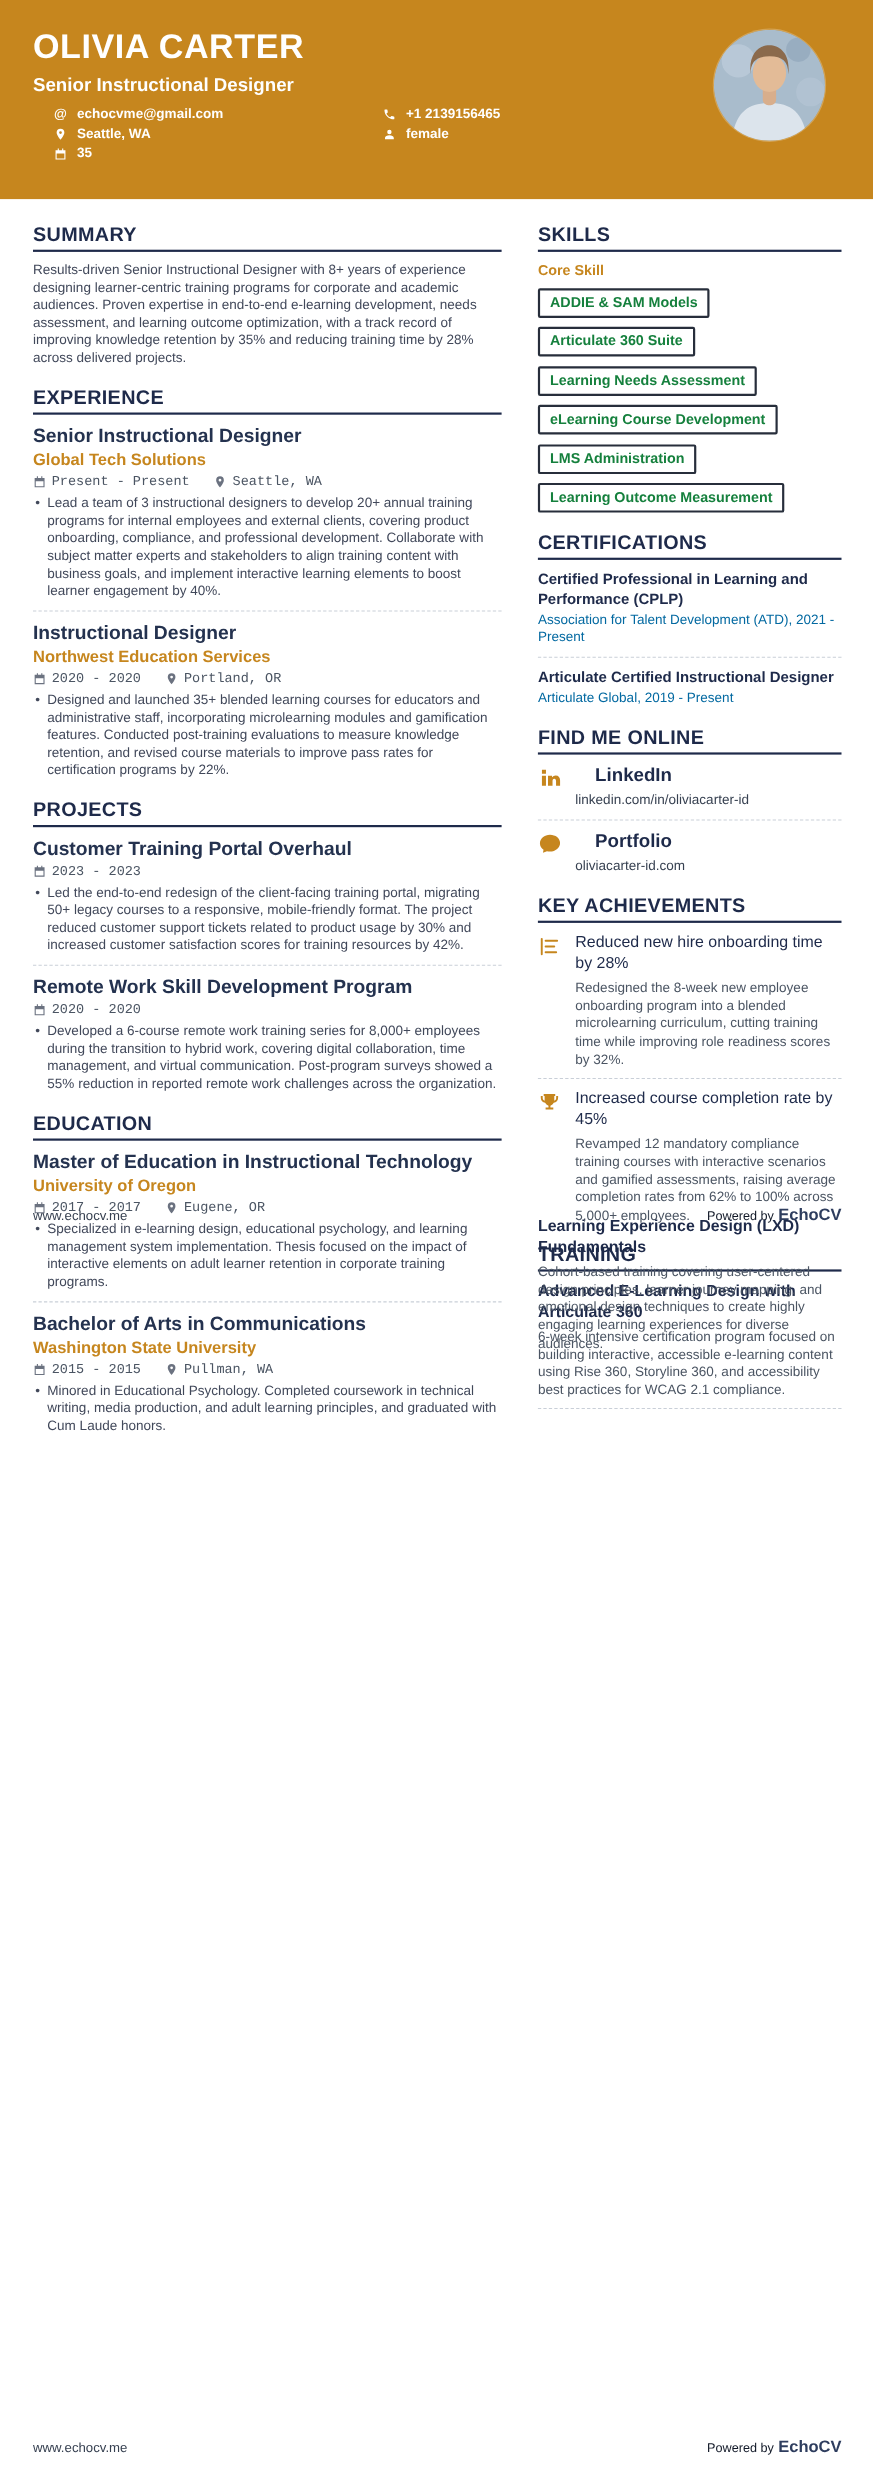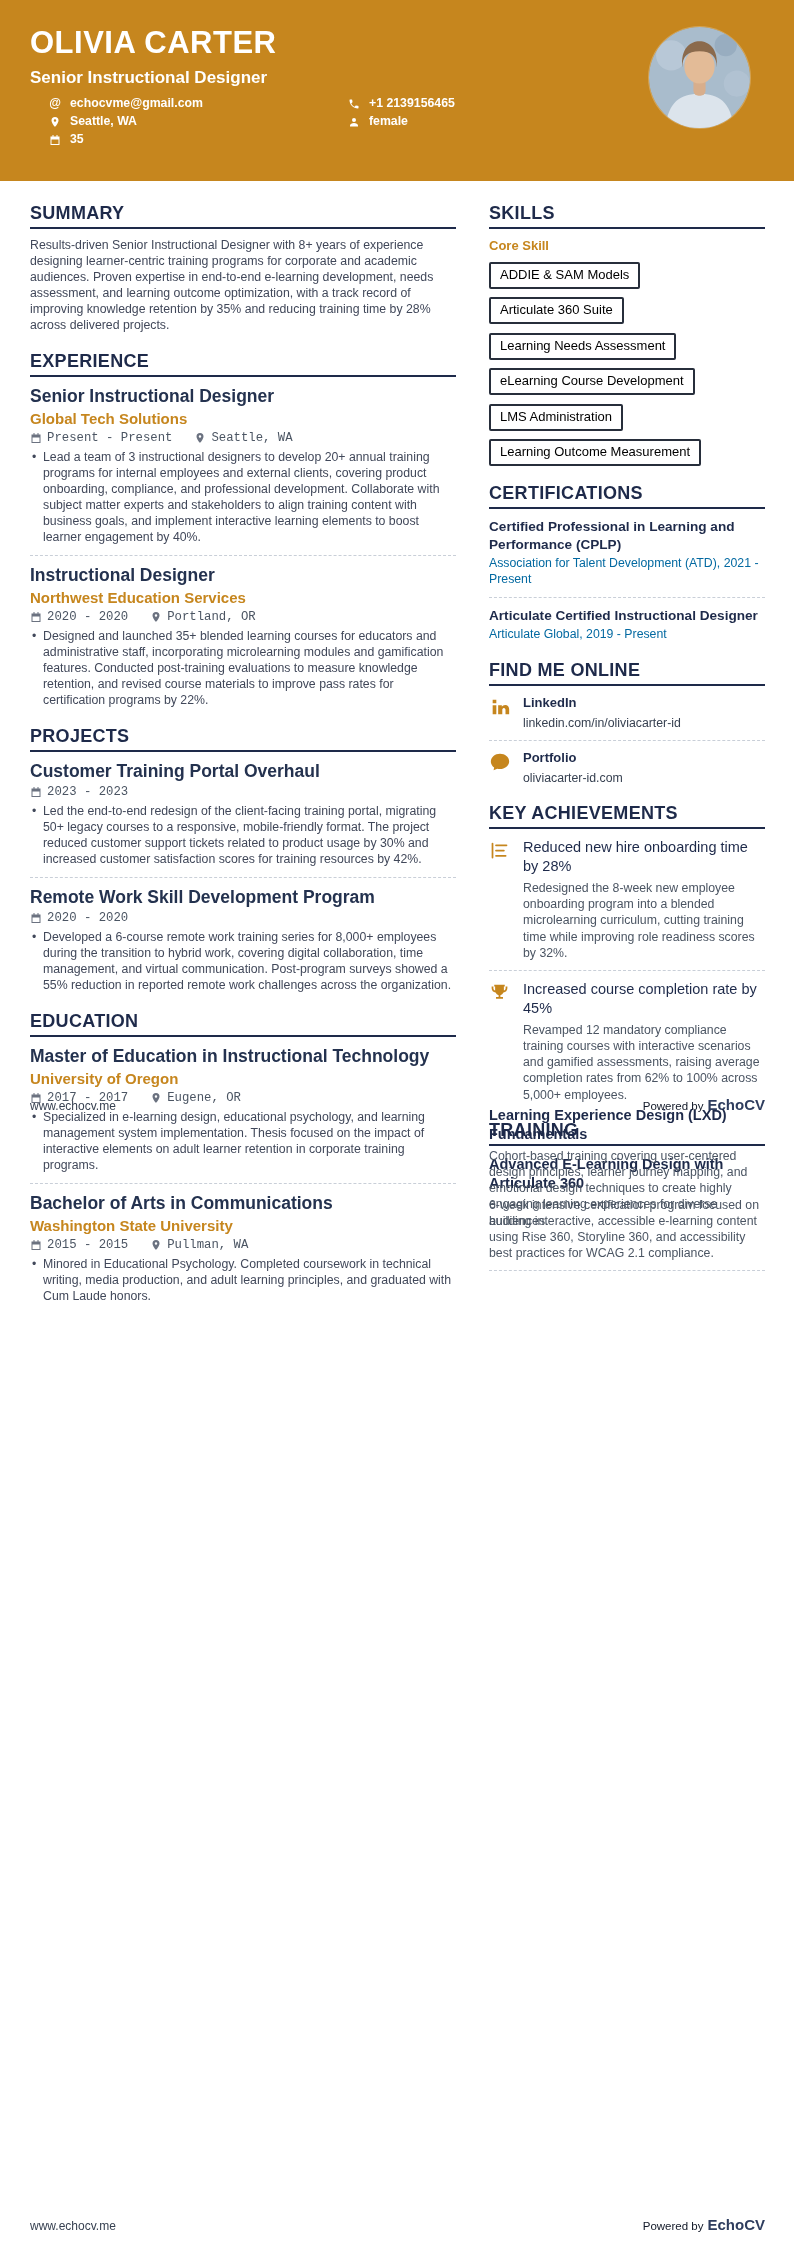--- a/index.html
+++ b/index.html
@@ -39,27 +39,27 @@
   .meta svg.fill{fill:#6B7280;stroke:none;}
   ul.blt{list-style:none;}
   ul.blt li{font-size:12.3px;color:#41485A;line-height:1.3;padding-left:13px;position:relative;}
   ul.blt li::before{content:"•";position:absolute;left:2px;color:#41485A;}
   .body{font-size:12.3px;color:#41485A;line-height:1.3;}
   .dash{border-top:1px dashed #C9CFD8;margin:9px 0;}
 
   
   .group-label{color:var(--accent);font-weight:700;font-size:13px;margin:1px 0 9px;}
   .pill-row{margin-bottom:8.5px;}
-  .pill{display:inline-block;border:2px solid #272E3B;border-radius:2px;padding:4px 9px;font-size:13px;font-weight:400;color:#000000;line-height:1.15;}
+  .pill{display:inline-block;border:2px solid #272E3B;border-radius:2px;padding:4px 9px;font-size:13px;font-weight:700;color:#15803d;line-height:1.15;}
   .cert-title{font-size:13.6px;font-weight:700;color:var(--heading);line-height:1.28;margin-bottom:3px;}
   .cert-sub{font-size:12.3px;color:#0369a1;line-height:1.3;}
   .link-row{display:flex;gap:12px;align-items:flex-start;cursor:pointer;}
   .link-icon{width:22px;height:22px;flex:none;margin-top:1px;}
   .link-icon svg{width:22px;height:22px;fill:var(--accent);}
-  .link-label{font-size:13px;font-weight:700;color:var(--heading);margin-bottom:3px;}
+  .link-label{font-size:17px;font-weight:700;color:var(--heading);margin-bottom:3px;margin-left:18px;}
   .link-url{font-size:12.3px;color:#374151;}
   .ach-row{display:flex;gap:12px;align-items:flex-start;}
   .ach-icon{width:22px;height:22px;flex:none;margin-top:2px;}
   .ach-icon svg{width:21px;height:21px;}
   .ach-title{font-size:14.5px;font-weight:400;color:var(--heading);line-height:1.3;margin-bottom:4px;}
   .ach-text{font-size:12.3px;color:#4B5563;line-height:1.32;}
   .train-title{font-size:14.5px;font-weight:700;color:var(--heading);line-height:1.3;margin-bottom:4px;}
   .train-text{font-size:12.3px;color:#4B5563;line-height:1.32;}
 
   

